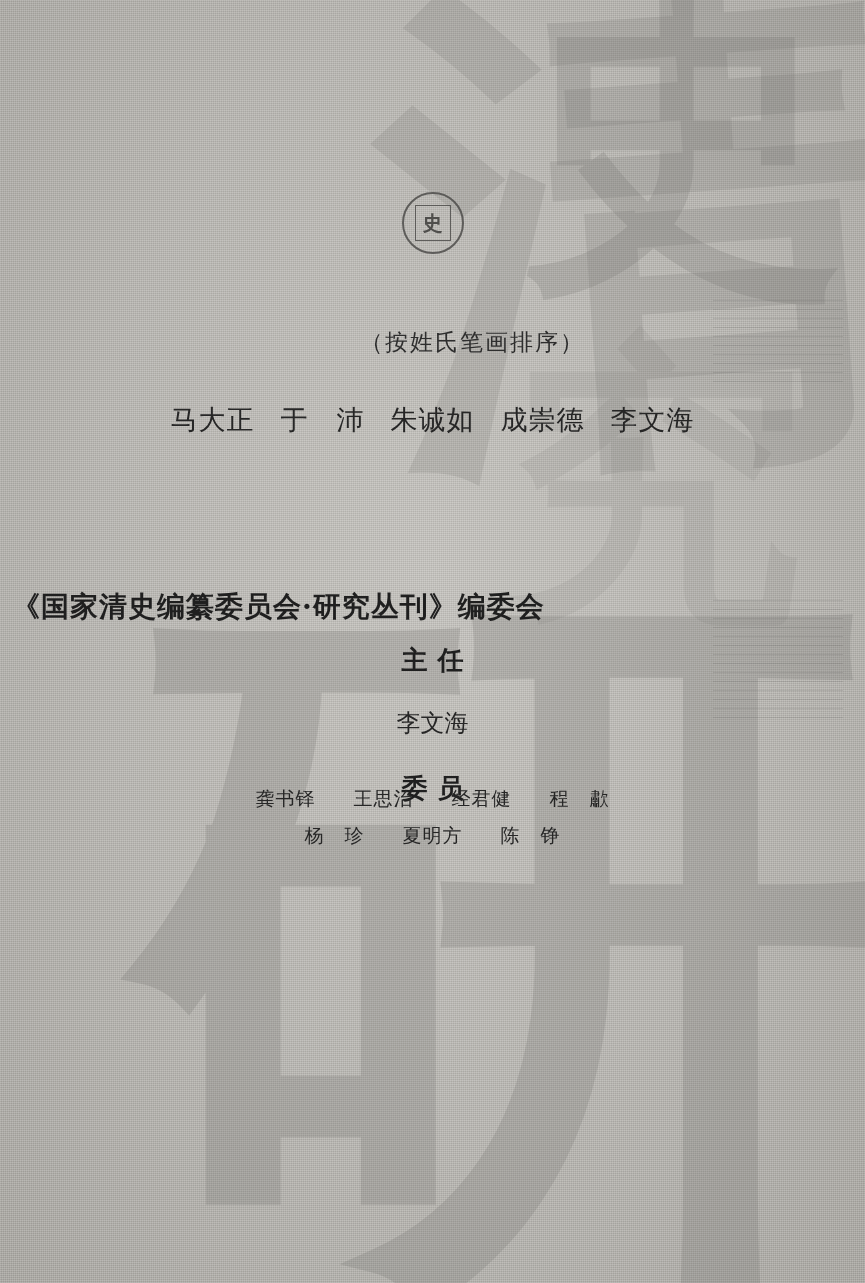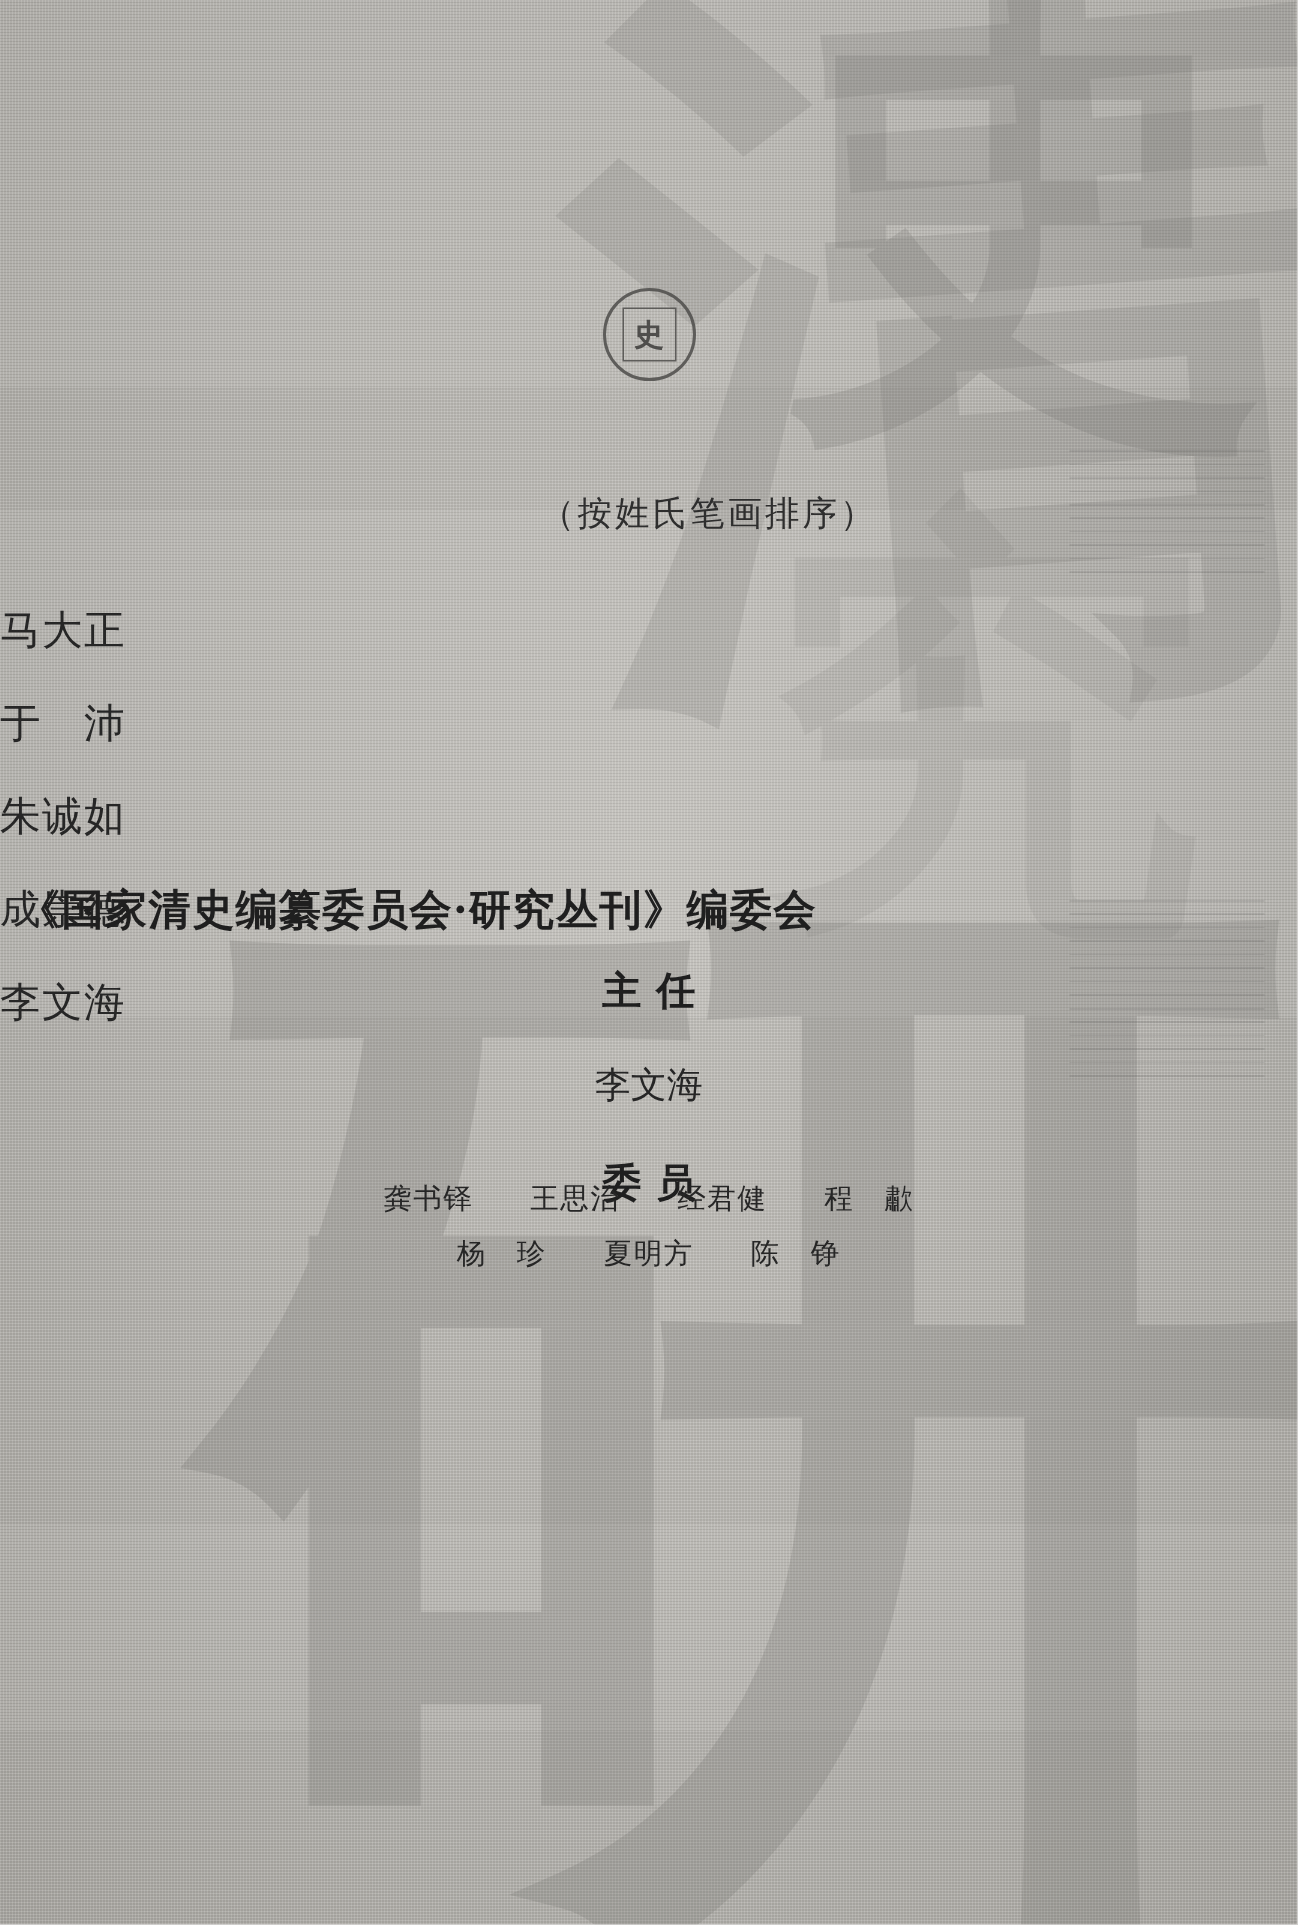--- a/index.html
+++ b/index.html
@@ -123,21 +123,20 @@
   }
   .name-row {
     display: flex;
     justify-content: center;
     gap: 26px;
     font-family: "DejaVu Serif", "Liberation Serif", serif;
     font-size: 27px;
     letter-spacing: 1px;
     color: #262626;
     margin-bottom: 12px;
-    flex-direction: column;
   }
   .name-row .nm { white-space: pre; }
 
   .series-title {
     position: absolute;
     top: 588px;
     left: 12px;
     width: 100%;
     font-family: "DejaVu Serif", "Liberation Serif", serif;
     font-weight: 700;

